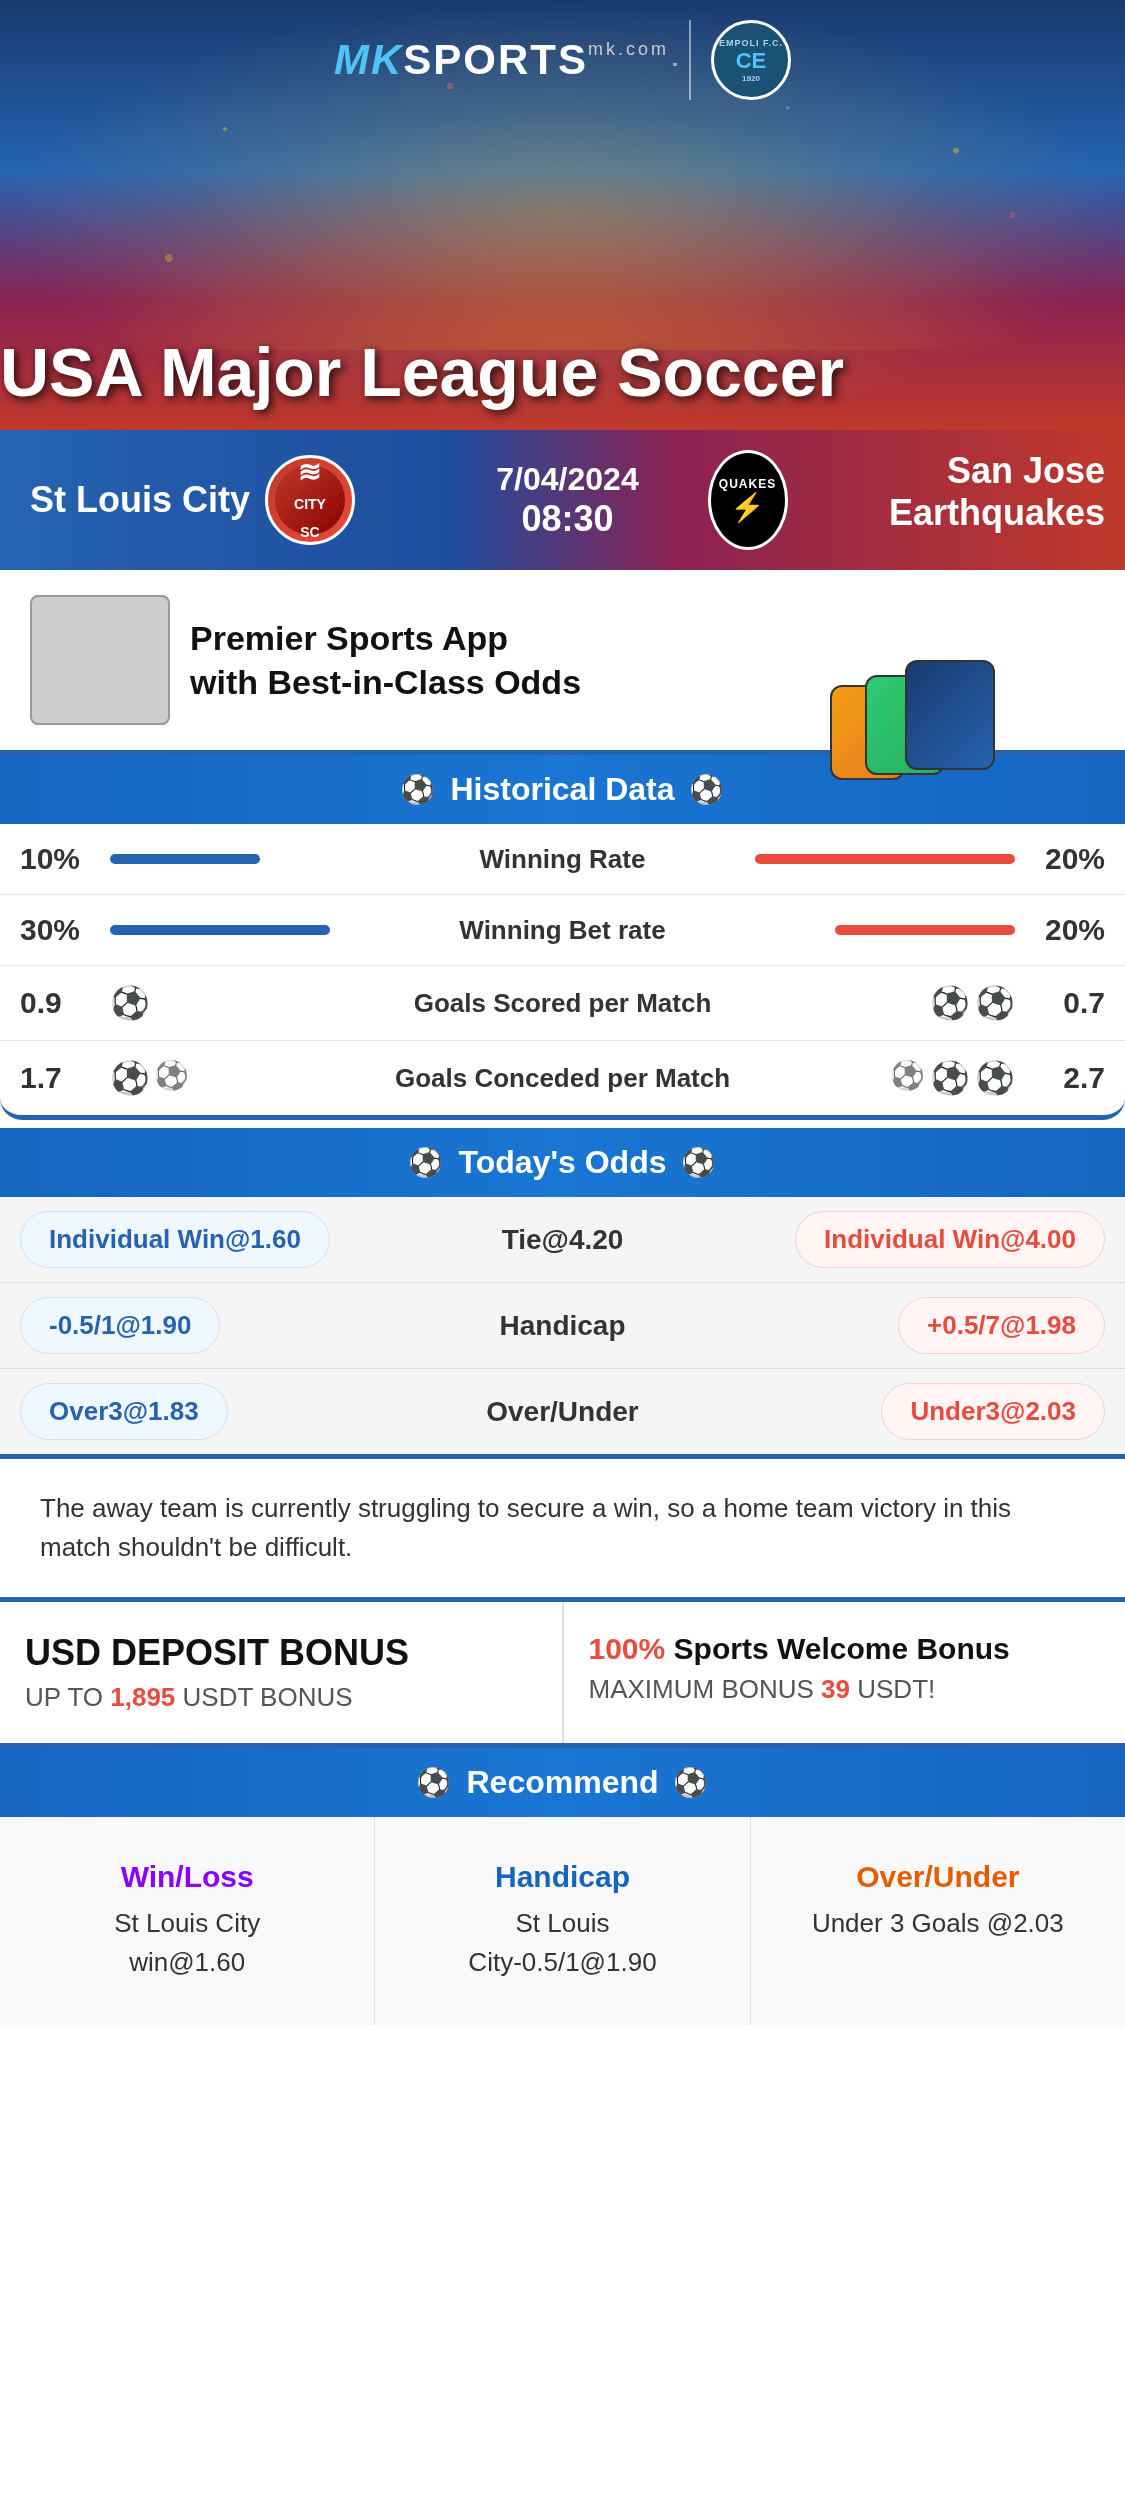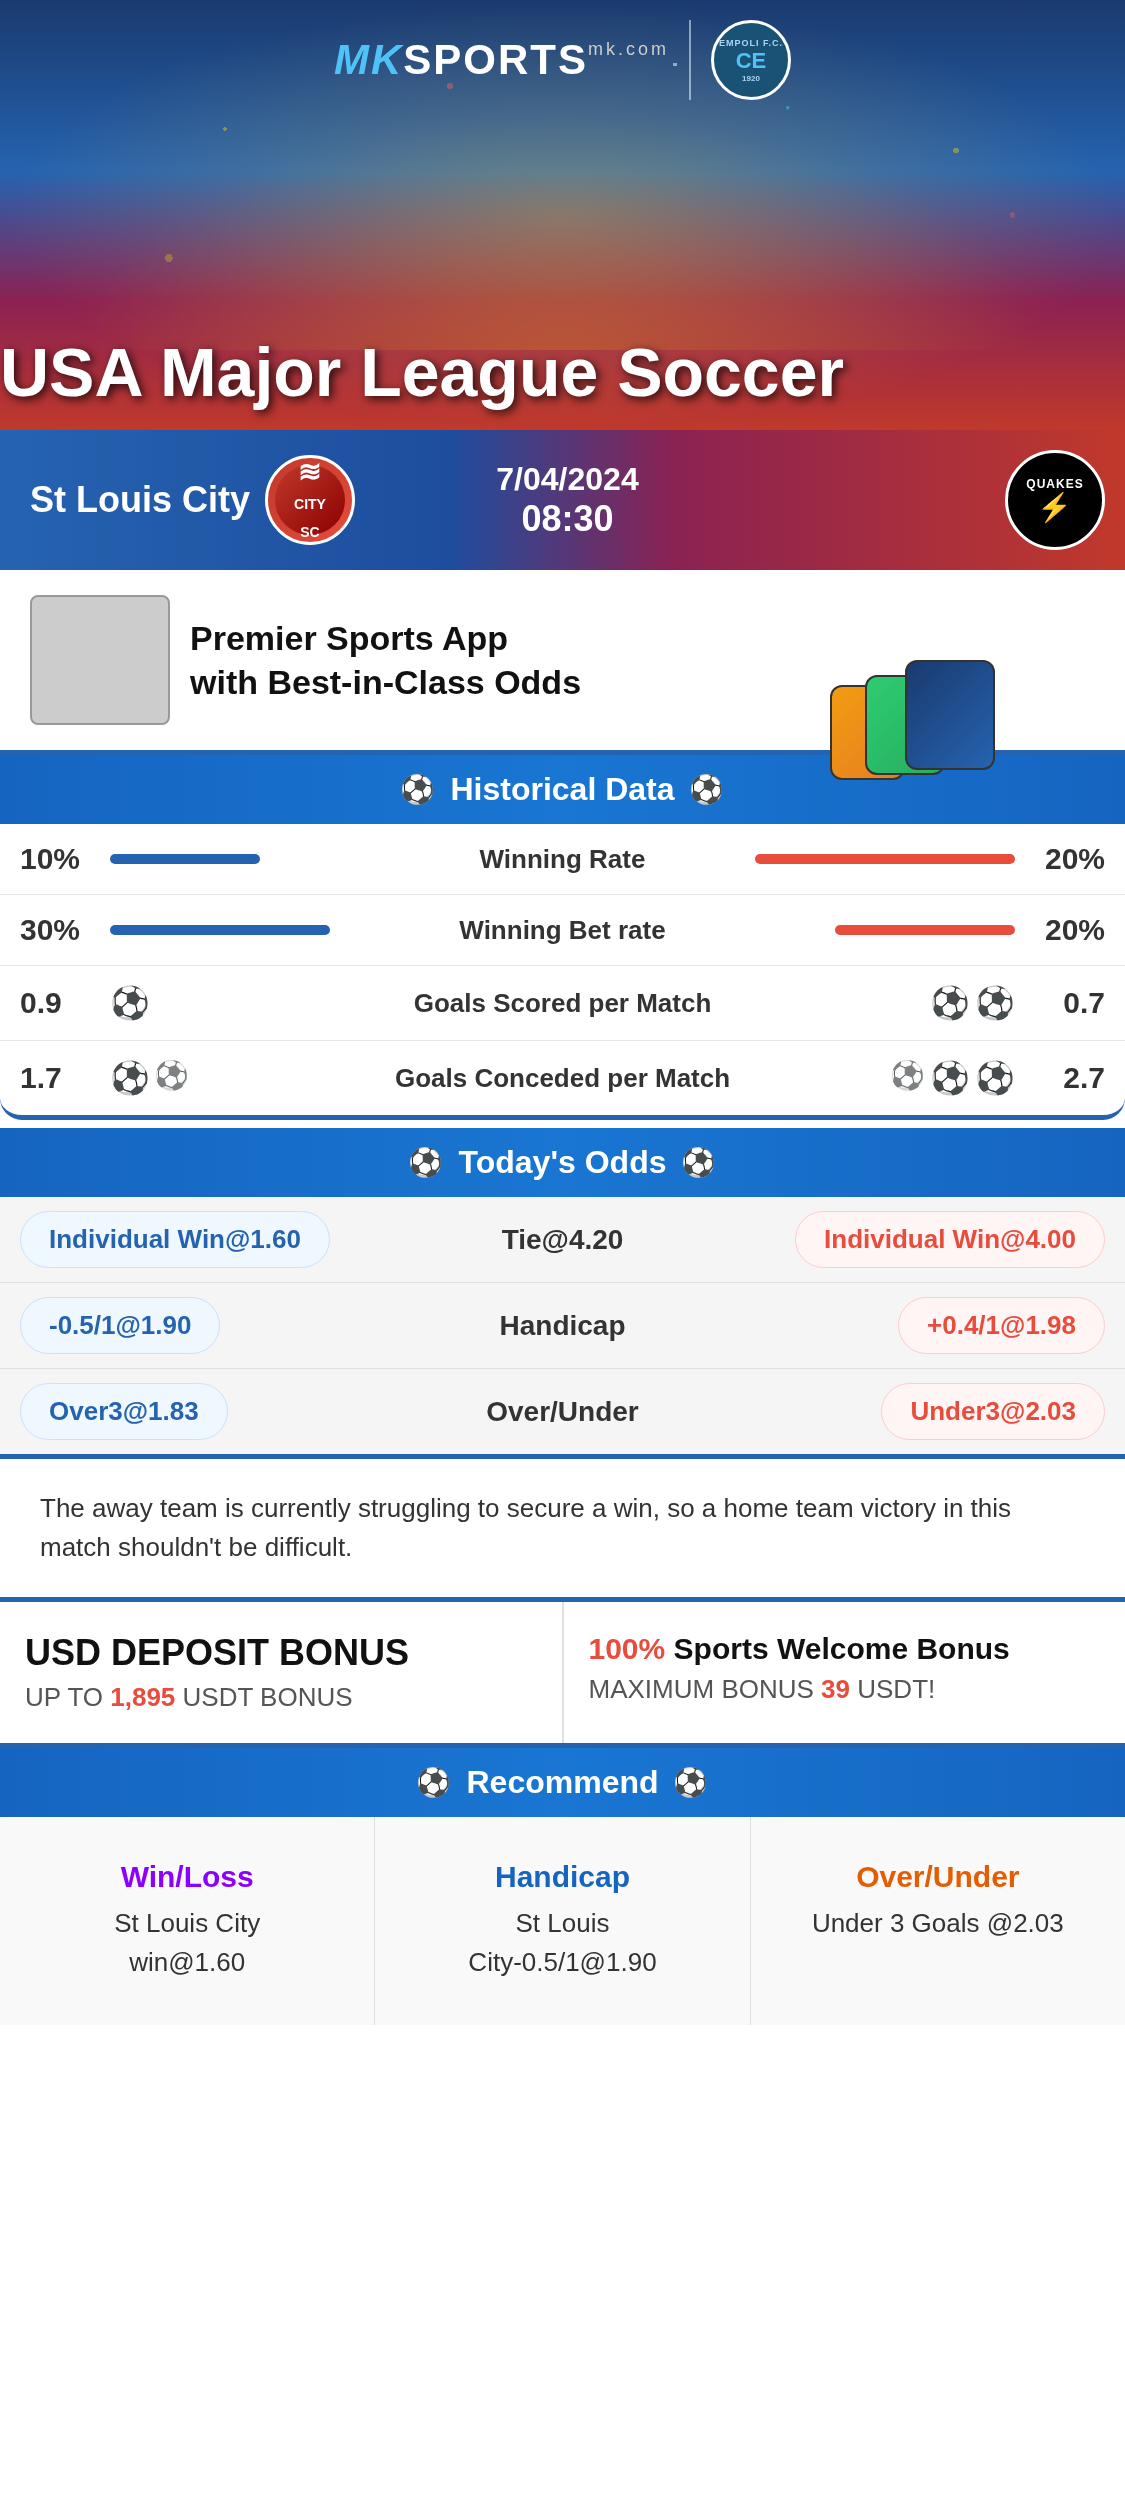--- a/index.html
+++ b/index.html
@@ -559,20 +559,21 @@
   </div>
   <div class="match-center">
     <div class="match-date">7/04/2024</div>
     <div class="match-time">08:30</div>
   </div>
   <div class="team-right">
     <div class="team-logo-right">
       <div class="quakes-text">QUAKES</div>
       <div class="quakes-icon">⚡</div>
     </div>
+    <span class="team-name-right">San Jose Earthquakes</span>
   </div>
 </div>
 
 <div class="app-promo">
   <div class="app-promo-logo"></div>
   <div class="app-promo-text">
     Premier Sports App<br>with Best-in-Class Odds
   </div>
   <div class="app-promo-phones">
     <div class="phone-stack">
@@ -670,21 +671,21 @@
       <div class="odds-btn-red">Individual Win@4.00</div>
     </div>
   </div>
 
   <div class="odds-row">
     <div class="odds-cell-left">
       <div class="odds-btn-blue">-0.5/1@1.90</div>
     </div>
     <div class="odds-cell-center">Handicap</div>
     <div class="odds-cell-right">
-      <div class="odds-btn-red">+0.4/1@1.98</div>
+      <div class="odds-btn-red">+0.5/7@1.98</div>
     </div>
   </div>
 
   <div class="odds-row">
     <div class="odds-cell-left">
       <div class="odds-btn-blue">Over3@1.83</div>
     </div>
     <div class="odds-cell-center">Over/Under</div>
     <div class="odds-cell-right">
       <div class="odds-btn-red">Under3@2.03</div>

